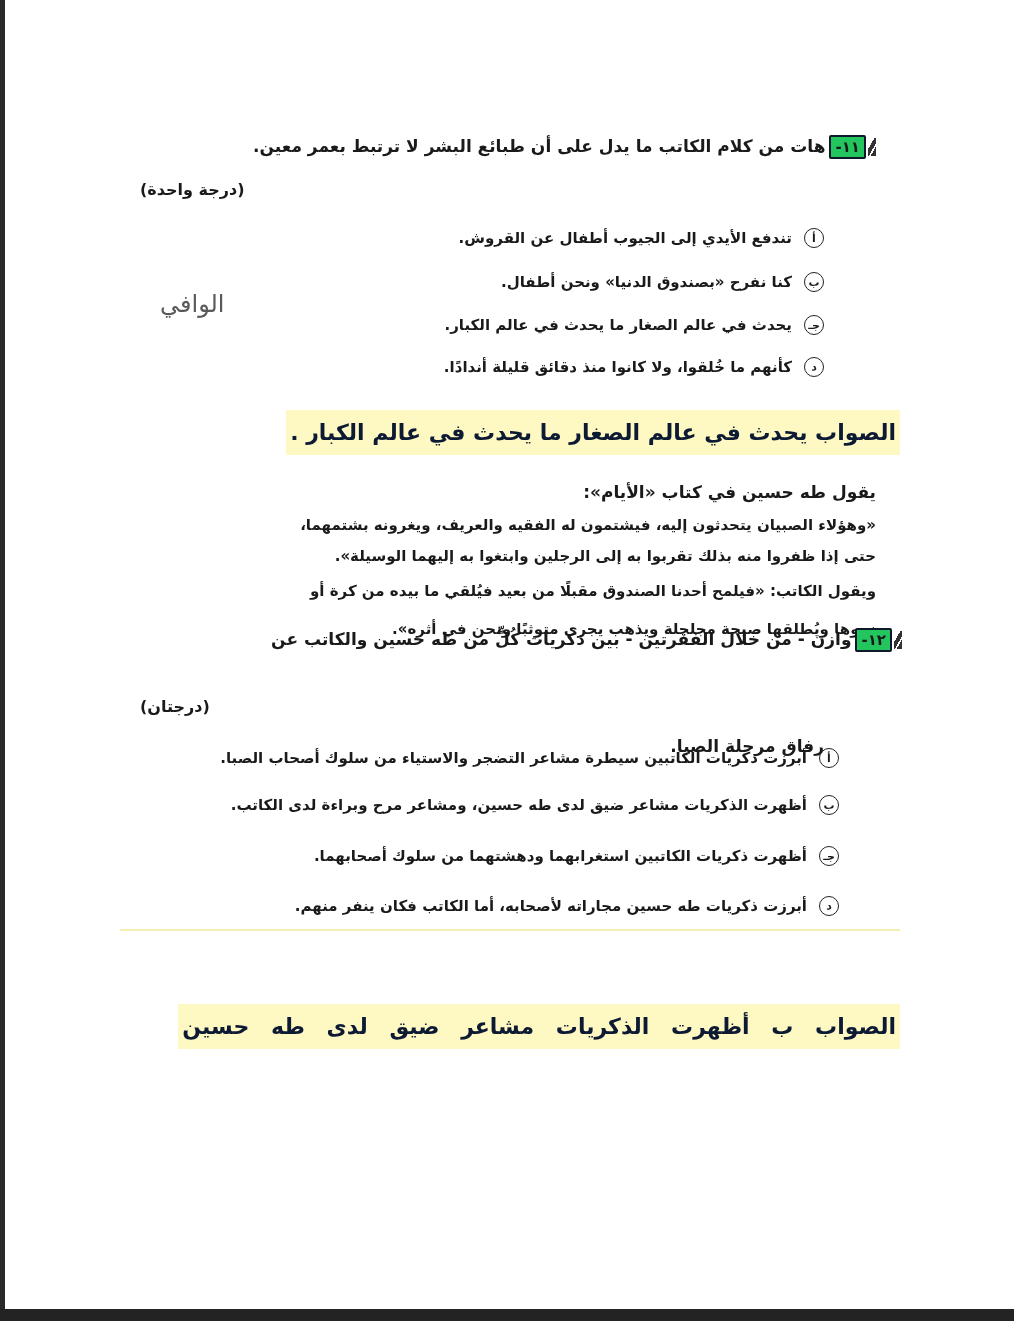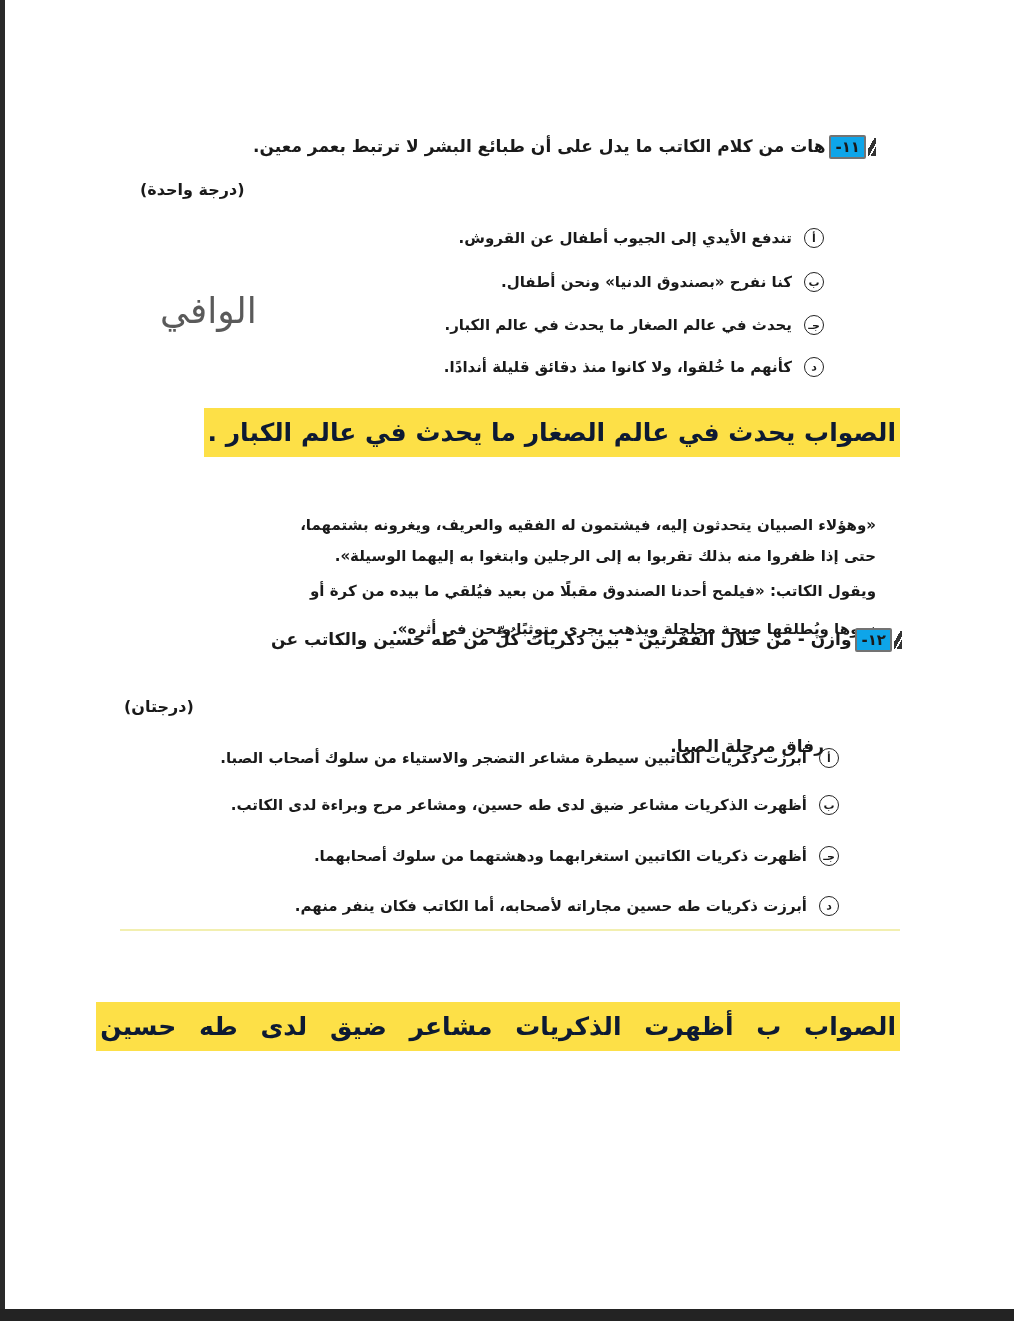--- a/index.html
+++ b/index.html
@@ -30,22 +30,22 @@
     .abs { position: absolute; }
     .rtl { direction: rtl; text-align: right; }
     .q-title {
       font-weight: bold;
       font-size: 17px;
       white-space: nowrap;
     }
     .badge {
       display: inline-block;
       position: relative;
-      border: 2px solid #737373;
-      background: #0ea5e9;
+      border: 2px solid #0f172a;
+      background: #22c55e;
       font-weight: bold;
       font-size: 15px;
       padding: 0 4px;
       line-height: 20px;
       height: 20px;
       margin-left: 4px;
       vertical-align: middle;
       border-radius: 2px;
     }
     .badge-tail {
@@ -76,30 +76,30 @@
       display: inline-flex;
       align-items: center; justify-content: center;
       font-size: 11px;
       font-weight: bold;
       margin-left: 12px;
       flex-shrink: 0;
       line-height: 1;
     }
     .opt-text { direction: rtl; }
     .watermark {
-      font-size: 36px;
+      font-size: 24px;
       color: #5a5a5a;
       font-weight: normal;
       white-space: nowrap;
     }
     .highlight {
-      background: #fde047;
+      background: #fef9c3;
       color: #0d1a33;
       font-weight: bold;
-      font-size: 25px;
+      font-size: 22px;
       white-space: nowrap;
       padding: 10px 4px;
       line-height: 34px;
     }
     .passage {
       font-weight: bold;
       font-size: 15px;
       white-space: nowrap;
     }
     .passage-head {
@@ -142,30 +142,31 @@
     <span class="opt-circle">د</span>
     <span class="opt-text">كأنهم ما خُلقوا، ولا كانوا منذ دقائق قليلة أندادًا.</span>
   </div>
 
   <div class="abs rtl watermark" style="left:160px; top:290px;">الوافي</div>
 
   <div class="abs rtl" style="right:114px; top:416px;">
     <span class="highlight">الصواب يحدث في عالم الصغار ما يحدث في عالم الكبار .</span>
   </div>
 
+  <div class="abs rtl passage-head" style="right:138px; top:482px;">يقول طه حسين في كتاب «الأيام»:</div>
   <div class="abs rtl passage" style="right:138px; top:547px;">حتى إذا ظفروا منه بذلك تقربوا به إلى الرجلين وابتغوا به إليهما الوسيلة».</div>
   <div class="abs rtl passage" style="right:138px; top:516px;">«وهؤلاء الصبيان يتحدثون إليه، فيشتمون له الفقيه والعريف، ويغرونه بشتمهما،</div>
   <div class="abs rtl passage" style="right:138px; top:582px;">ويقول الكاتب: «فيلمح أحدنا الصندوق مقبلًا من بعيد فيُلقي ما بيده من كرة أو</div>
   <div class="abs rtl passage" style="right:138px; top:620px;">نحوها ويُطلقها صيحة مجلجلة ويذهب يجري متوثبًا ونحن في أثره».</div>
 
   <div class="abs rtl q-title" style="right:112px; top:628px;">
     <span class="badge-tail"></span><span class="badge"><span>١٢</span><span>-</span></span><span>وازن - من خلال الفقرتين - بين ذكريات كُلٍّ من طه حسين والكاتب عن</span>
   </div>
   <div class="abs rtl q-title" style="right:190px; top:700px;margin-top:36px;">رفاق مرحلة الصبا.</div>
-  <div class="abs rtl grade" style="left:124px; top:697px;">(درجتان)</div>
+  <div class="abs rtl grade" style="left:140px; top:697px;">(درجتان)</div>
 
   <div class="option" style="right:175px; top:748px;">
     <span class="opt-circle">أ</span>
     <span class="opt-text">أبرزت ذكريات الكاتبين سيطرة مشاعر التضجر والاستياء من سلوك أصحاب الصبا.</span>
   </div>
   <div class="option" style="right:175px; top:795px;">
     <span class="opt-circle">ب</span>
     <span class="opt-text">أظهرت الذكريات مشاعر ضيق لدى طه حسين، ومشاعر مرح وبراءة لدى الكاتب.</span>
   </div>
   <div class="option" style="right:175px; top:846px;">

